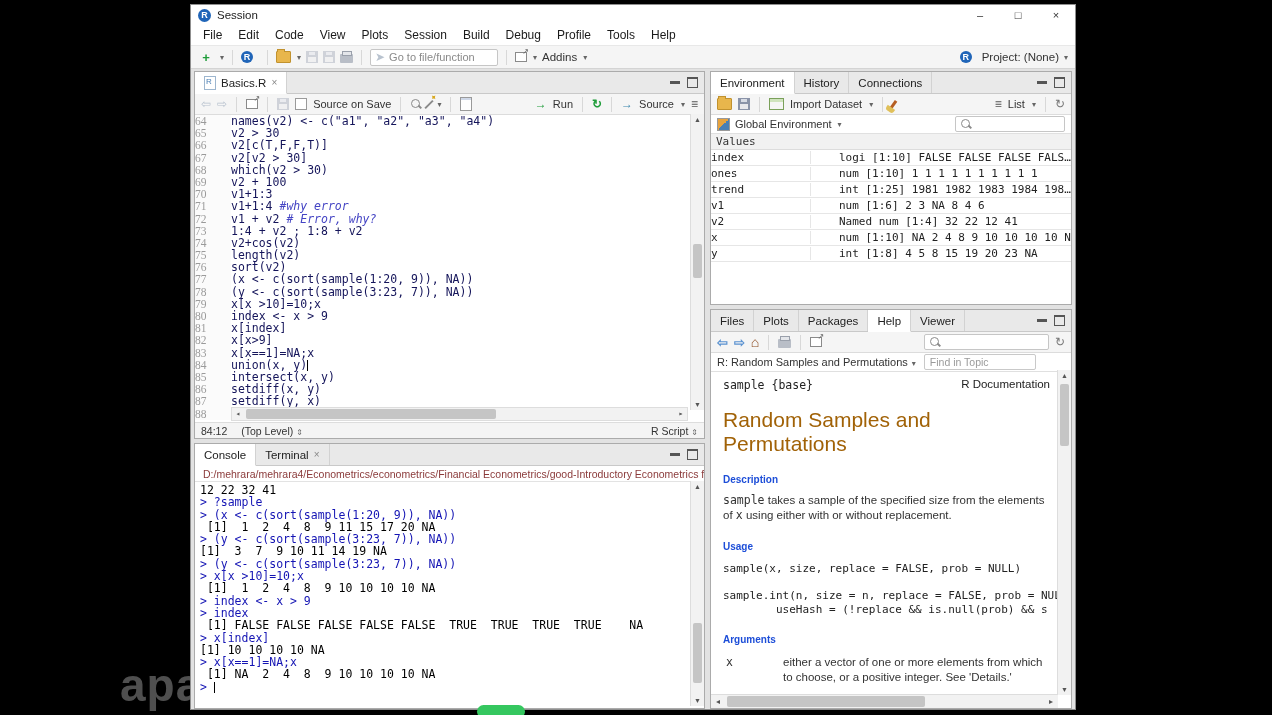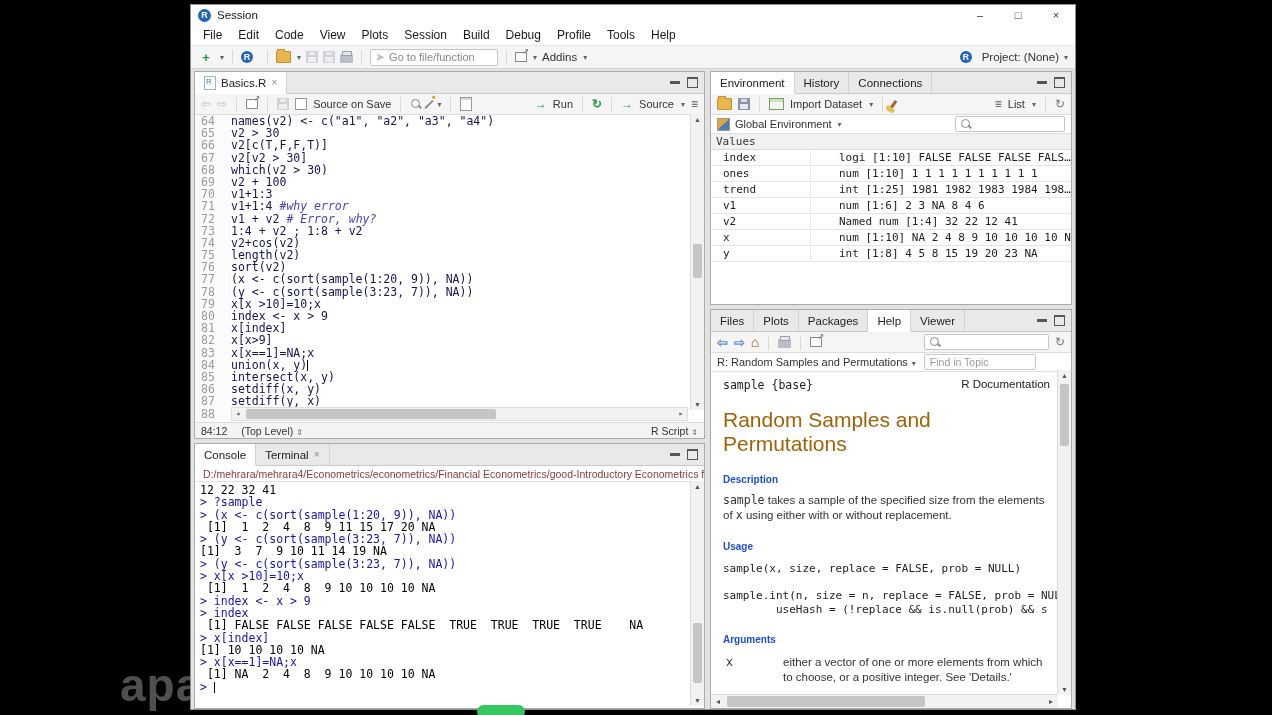--- a/index.html
+++ b/index.html
@@ -62,21 +62,21 @@
   .arrow-gray{color:#b9c3cf;font-size:12px;}
   .arrow-blue{color:#5c93d1;font-size:13px;font-weight:bold;}
   .run-arrow{color:#1f9d3a;font-size:12px;font-weight:bold;}
   .checkbox{width:10px;height:10px;border:1px solid #9a9a9a;background:#fff;display:inline-block;}
   .home-ico{color:#8b4a1e;font-size:14px;line-height:10px;}
   .search-box{display:flex;align-items:center;gap:4px;border:1px solid #c6c6c6;border-radius:2px;background:#fff;height:14px;padding:0 4px;}
 
   
   .code-area{position:relative;font-family:"DejaVu Sans Mono",monospace;font-size:11.5px;line-height:12.2px;}
   .cl{display:flex;height:12.2px;align-items:center;}
-  .ln{width:36px;flex:0 0 36px;text-align:center;padding-right:10px;color:#9a9a9a;background:#fbfbfb;box-sizing:border-box;}
+  .ln{width:36px;flex:0 0 36px;text-align:left;padding-right:10px;color:#9a9a9a;background:#fbfbfb;box-sizing:border-box;font-family:Liberation Serif, serif;}
   .ct{white-space:pre;color:#14145a;}
   .comment{color:#4444c4;font-style:italic;}
   .cursor{display:inline-block;width:1px;height:11px;background:#000;vertical-align:middle;}
   .vsb{position:absolute;right:0;width:13px;background:#f2f2f2;border-left:1px solid #ddd;}
   .vsb .thumb{position:absolute;left:2px;right:2px;background:#c5c5c5;border-radius:2px;}
   .sb-arrow{position:absolute;left:0;right:0;text-align:center;font-size:7px;color:#555;}
   .hsb-row{display:flex;align-items:center;height:13px;}
   .hsb{flex:1;height:12px;background:#f2f2f2;border:1px solid #ddd;display:flex;align-items:center;position:relative;margin-right:2px;}
   .hsb .harrow{width:12px;text-align:center;font-size:8px;color:#555;}
   .hsb .hthumb{position:absolute;top:1px;bottom:1px;background:#c5c5c5;border-radius:2px;}
@@ -93,21 +93,21 @@
   .cout{color:#000;}
 
   
   .env-scope{height:18px;display:flex;align-items:center;gap:5px;padding:0 6px;border-bottom:1px solid #e0e0e0;font-size:11px;color:#333;}
   .cube{width:11px;height:11px;background:linear-gradient(135deg,#e8a33d 50%,#4a7fb5 50%);border:1px solid #999;}
   .env-search{margin-left:auto;width:100px;}
   .env-group{height:15px;display:flex;align-items:center;padding-left:5px;background:#f1f1f1;
              border-bottom:1px solid #dcdcdc;font-family:"DejaVu Sans Mono",monospace;font-size:11px;color:#333;}
   .env-row{display:flex;height:15px;align-items:center;border-bottom:1px solid #e6e6e6;
            font-family:"DejaVu Sans Mono",monospace;font-size:11px;color:#222;}
-  .env-name{width:100px;flex:0 0 100px;padding-left:12px;border-right:1px solid #e6e6e6;box-sizing:border-box;}
+  .env-name{width:100px;flex:0 0 100px;border-right:1px solid #e6e6e6;box-sizing:border-box;}
   .env-val{padding-left:6px;white-space:nowrap;overflow:hidden;margin-left:22px;}
 
   
   .help-topic{height:18px;display:flex;align-items:center;gap:8px;padding:0 6px;border-bottom:1px solid #e0e0e0;font-size:11px;color:#333;}
   .find-box{width:100px;height:14px;border:1px solid #c9c9c9;border-radius:2px;display:flex;align-items:center;padding:0 5px;color:#9a9a9a;font-size:10.5px;background:#fff;}
   .help-content{position:absolute;left:0;right:13px;top:60px;bottom:13px;overflow:hidden;padding:8px 4px 0 12px;box-sizing:border-box;}
   .help-head{display:flex;justify-content:space-between;font-size:11.5px;color:#222;padding-right:4px;}
   .help-head .mono{font-family:"DejaVu Sans Mono",monospace;}
   .help-title{font-size:21px;color:#a16207;margin:16px 0 0 0;font-weight:400;}
   .help-h2{font-size:10px;font-weight:bold;color:#1d4ed8;margin:18px 0 0 0;}

